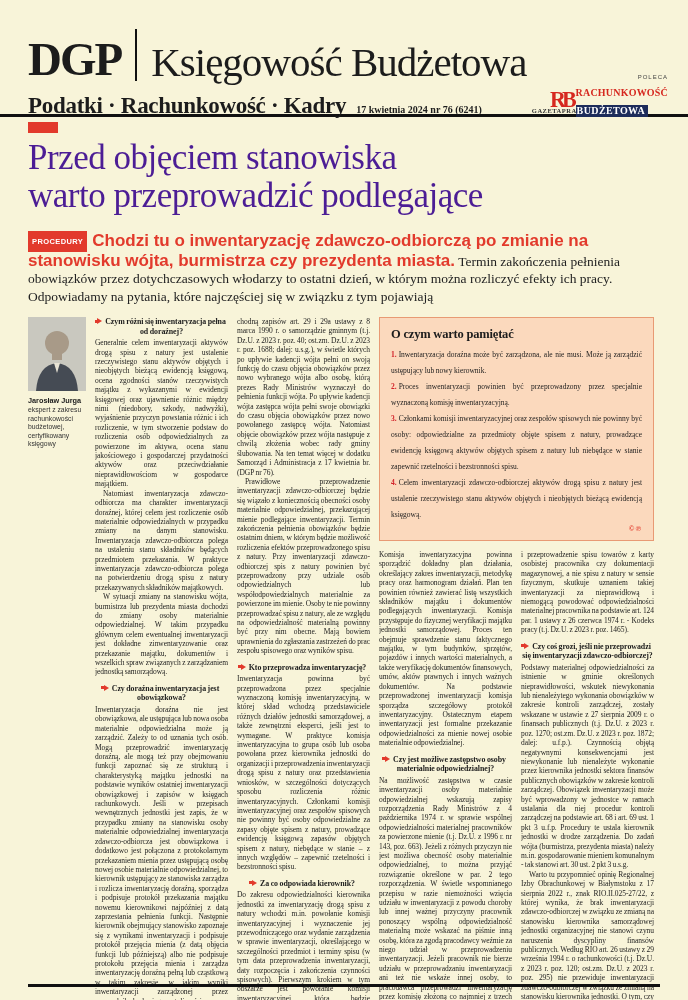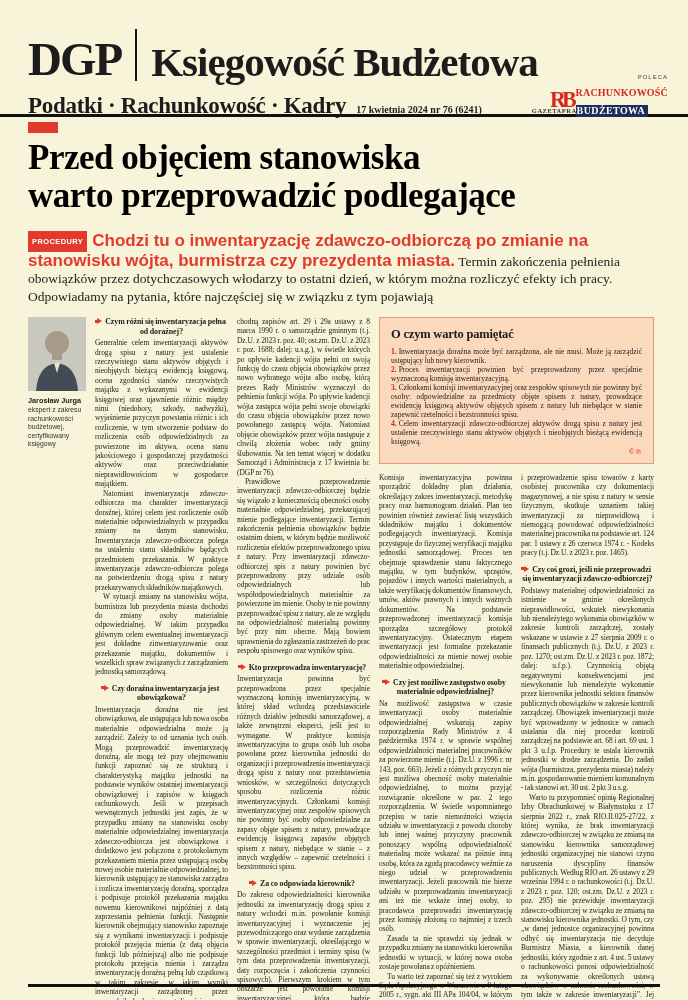--- a/index.html
+++ b/index.html
@@ -11,35 +11,35 @@
   .page{
     width:688px;height:1000px;margin:0 auto;background:var(--page-bg);
     font-family:"Liberation Serif",serif;color:var(--ink);
     position:relative;overflow:hidden;
   }
   
   .header{position:relative;padding:14px 28px 0 28px;border-bottom:3px solid #111;height:117px;}
   .masthead{display:flex;align-items:flex-end;gap:14px;}
   .brand{font-size:47px;font-weight:bold;letter-spacing:-2px;line-height:1;}
   .mast-divider{width:2px;height:52px;background:#111;margin-bottom:2px;}
-  .mast-title{font-size:41px;font-weight:bold;letter-spacing:-1px;line-height:1;margin-top:28px;}
+  .mast-title{font-size:41px;font-weight:normal;letter-spacing:-1px;line-height:1;margin-top:28px;}
   .subrow{display:flex;align-items:baseline;gap:10px;margin-top:10px;}
   .sections{font-size:23px;font-weight:bold;letter-spacing:-0.3px;}
   .issue{font-size:10px;font-weight:bold;}
   .site{font-size:6.5px;font-weight:bold;letter-spacing:.5px;color:#333;margin-left:40px;}
   .logo-block{position:absolute;right:20px;top:74px;text-align:right;}
   .poleca{font-size:6px;letter-spacing:1px;color:#444;font-family:"Liberation Sans",sans-serif;margin-bottom:2px;}
   .logo-row{display:flex;align-items:center;gap:3px;}
   .rb-mono{color:#d6281f;font-weight:bold;font-size:22px;font-family:"Liberation Serif",serif;letter-spacing:-4px;line-height:1;transform:scaleY(1.05);}
   .logo-lines{text-align:left;}
   .logo-line1{color:#d6281f;font-weight:bold;font-size:10px;font-family:"Liberation Serif",serif;letter-spacing:.2px;}
   .logo-line2{color:#fff;background:var(--navy);font-weight:bold;font-size:10px;font-family:"Liberation Serif",serif;display:inline-block;padding:0 3px 1px 1px;letter-spacing:.4px;}
   
   .red-tab{width:30px;height:11px;background:var(--accent-red);margin:5px 0 0 28px;}
-  .headline{margin:6px 28px 16px;font-size:35px;line-height:38px;font-weight:bold;letter-spacing:-0.5px;color:#000000;}
+  .headline{margin:6px 28px 16px;font-size:35px;line-height:38px;font-weight:normal;letter-spacing:-0.5px;color:#4c1d95;}
   .lead{margin:12px 28px 0;width:632px;font-size:13.5px;line-height:17.5px;color:#222;}
   .kicker{display:inline-block;background:var(--accent-red);color:#fff;font-family:"Liberation Sans",sans-serif;
     font-size:7.5px;font-weight:bold;letter-spacing:.4px;padding:2px 4px 1px;vertical-align:2px;margin-right:5px;}
   .lead-red{color:var(--accent-red);font-family:"Liberation Sans",sans-serif;font-weight:bold;font-size:17px;}
   
   .body{display:flex;gap:9px;margin:12px 28px 0;height:703px;overflow:hidden;}
   .author-col{width:58px;flex:none;}
   .photo{width:58px;height:74px;background:linear-gradient(160deg,#d9d8cf,#b9b8af);overflow:hidden;}
   .caption{margin-top:5px;font-family:"Liberation Sans",sans-serif;}
   .cap-name{font-size:7.3px;font-weight:bold;line-height:9px;}
@@ -52,21 +52,21 @@
   .para.ind{text-indent:8px;}
   .q{font-weight:bold;font-size:7.9px;line-height:9.6px;margin:7px 0 2px;text-align:center;}
   .q:first-child{margin-top:0;}
   .qarrow{display:inline-block;width:0;height:0;border-left:5px solid var(--accent-red);
     border-top:3.5px solid transparent;border-bottom:3.5px solid transparent;margin-right:3px;
     position:relative;}
   .qarrow::before{content:"";position:absolute;left:-8px;top:-1.5px;width:3px;height:3px;background:var(--accent-red);}
   
   .memo{background:var(--box-bg);border:1.5px solid var(--box-border);padding:9px 11px 7px;flex:none;}
   .memo-title{font-size:12.5px;font-weight:bold;margin-bottom:5px;letter-spacing:-0.2px;}
-  .memo-item{font-size:7.5px;line-height:9px;text-align:justify;word-spacing:-0.3px;}
+  .memo-item{font-size:7.5px;line-height:16px;text-align:justify;word-spacing:-0.3px;}
   .memo-num{color:#d2232a;font-weight:bold;margin-right:2px;}
   .memo-end{text-align:right;color:var(--accent-red);font-weight:bold;font-size:7.5px;margin-top:1px;letter-spacing:1px;}
   
   .bottom-rule{position:absolute;left:28px;right:28px;bottom:13px;height:3px;background:#111;}
 </style>
 </head>
 <body>
 
 <div class="page">
 

